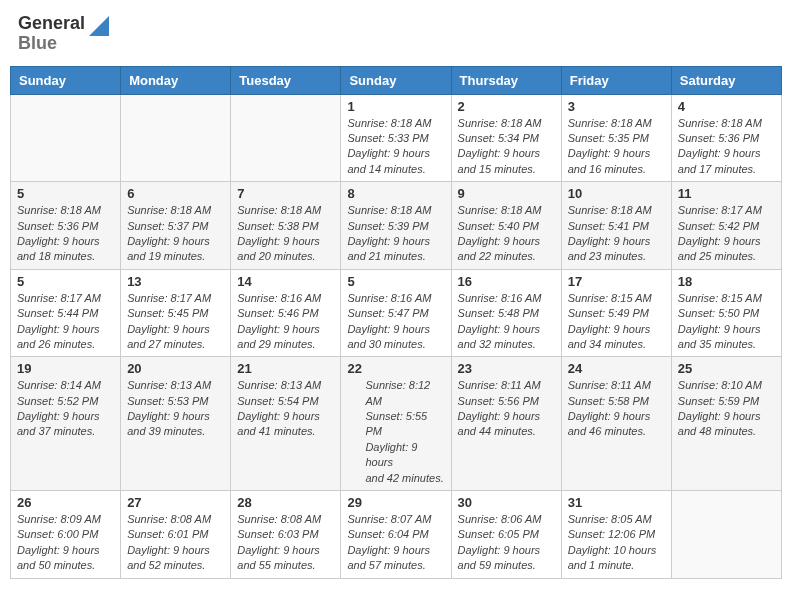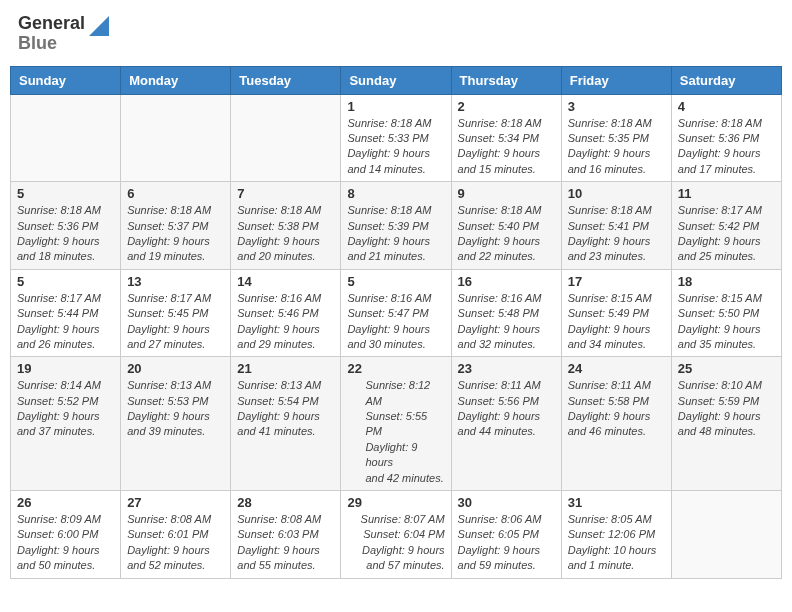--- a/index.html
+++ b/index.html
@@ -334,21 +334,21 @@
         </td>
         <td>
           <div class="day-number">28</div>
           <div class="day-info" style="white-space: pre-line;">Sunrise: 8:08 AM
 Sunset: 6:03 PM
 Daylight: 9 hours
 and 55 minutes.</div>
         </td>
         <td>
           <div class="day-number">29</div>
-          <div class="day-info" style="white-space: pre-line; text-align: right;">Sunrise: 8:07 AM
+          <div class="day-info" style="white-space: pre-line;">Sunrise: 8:07 AM
 Sunset: 6:04 PM
 Daylight: 9 hours
 and 57 minutes.</div>
         </td>
         <td>
           <div class="day-number">30</div>
           <div class="day-info" style="white-space: pre-line;">Sunrise: 8:06 AM
 Sunset: 6:05 PM
 Daylight: 9 hours
 and 59 minutes.</div>

